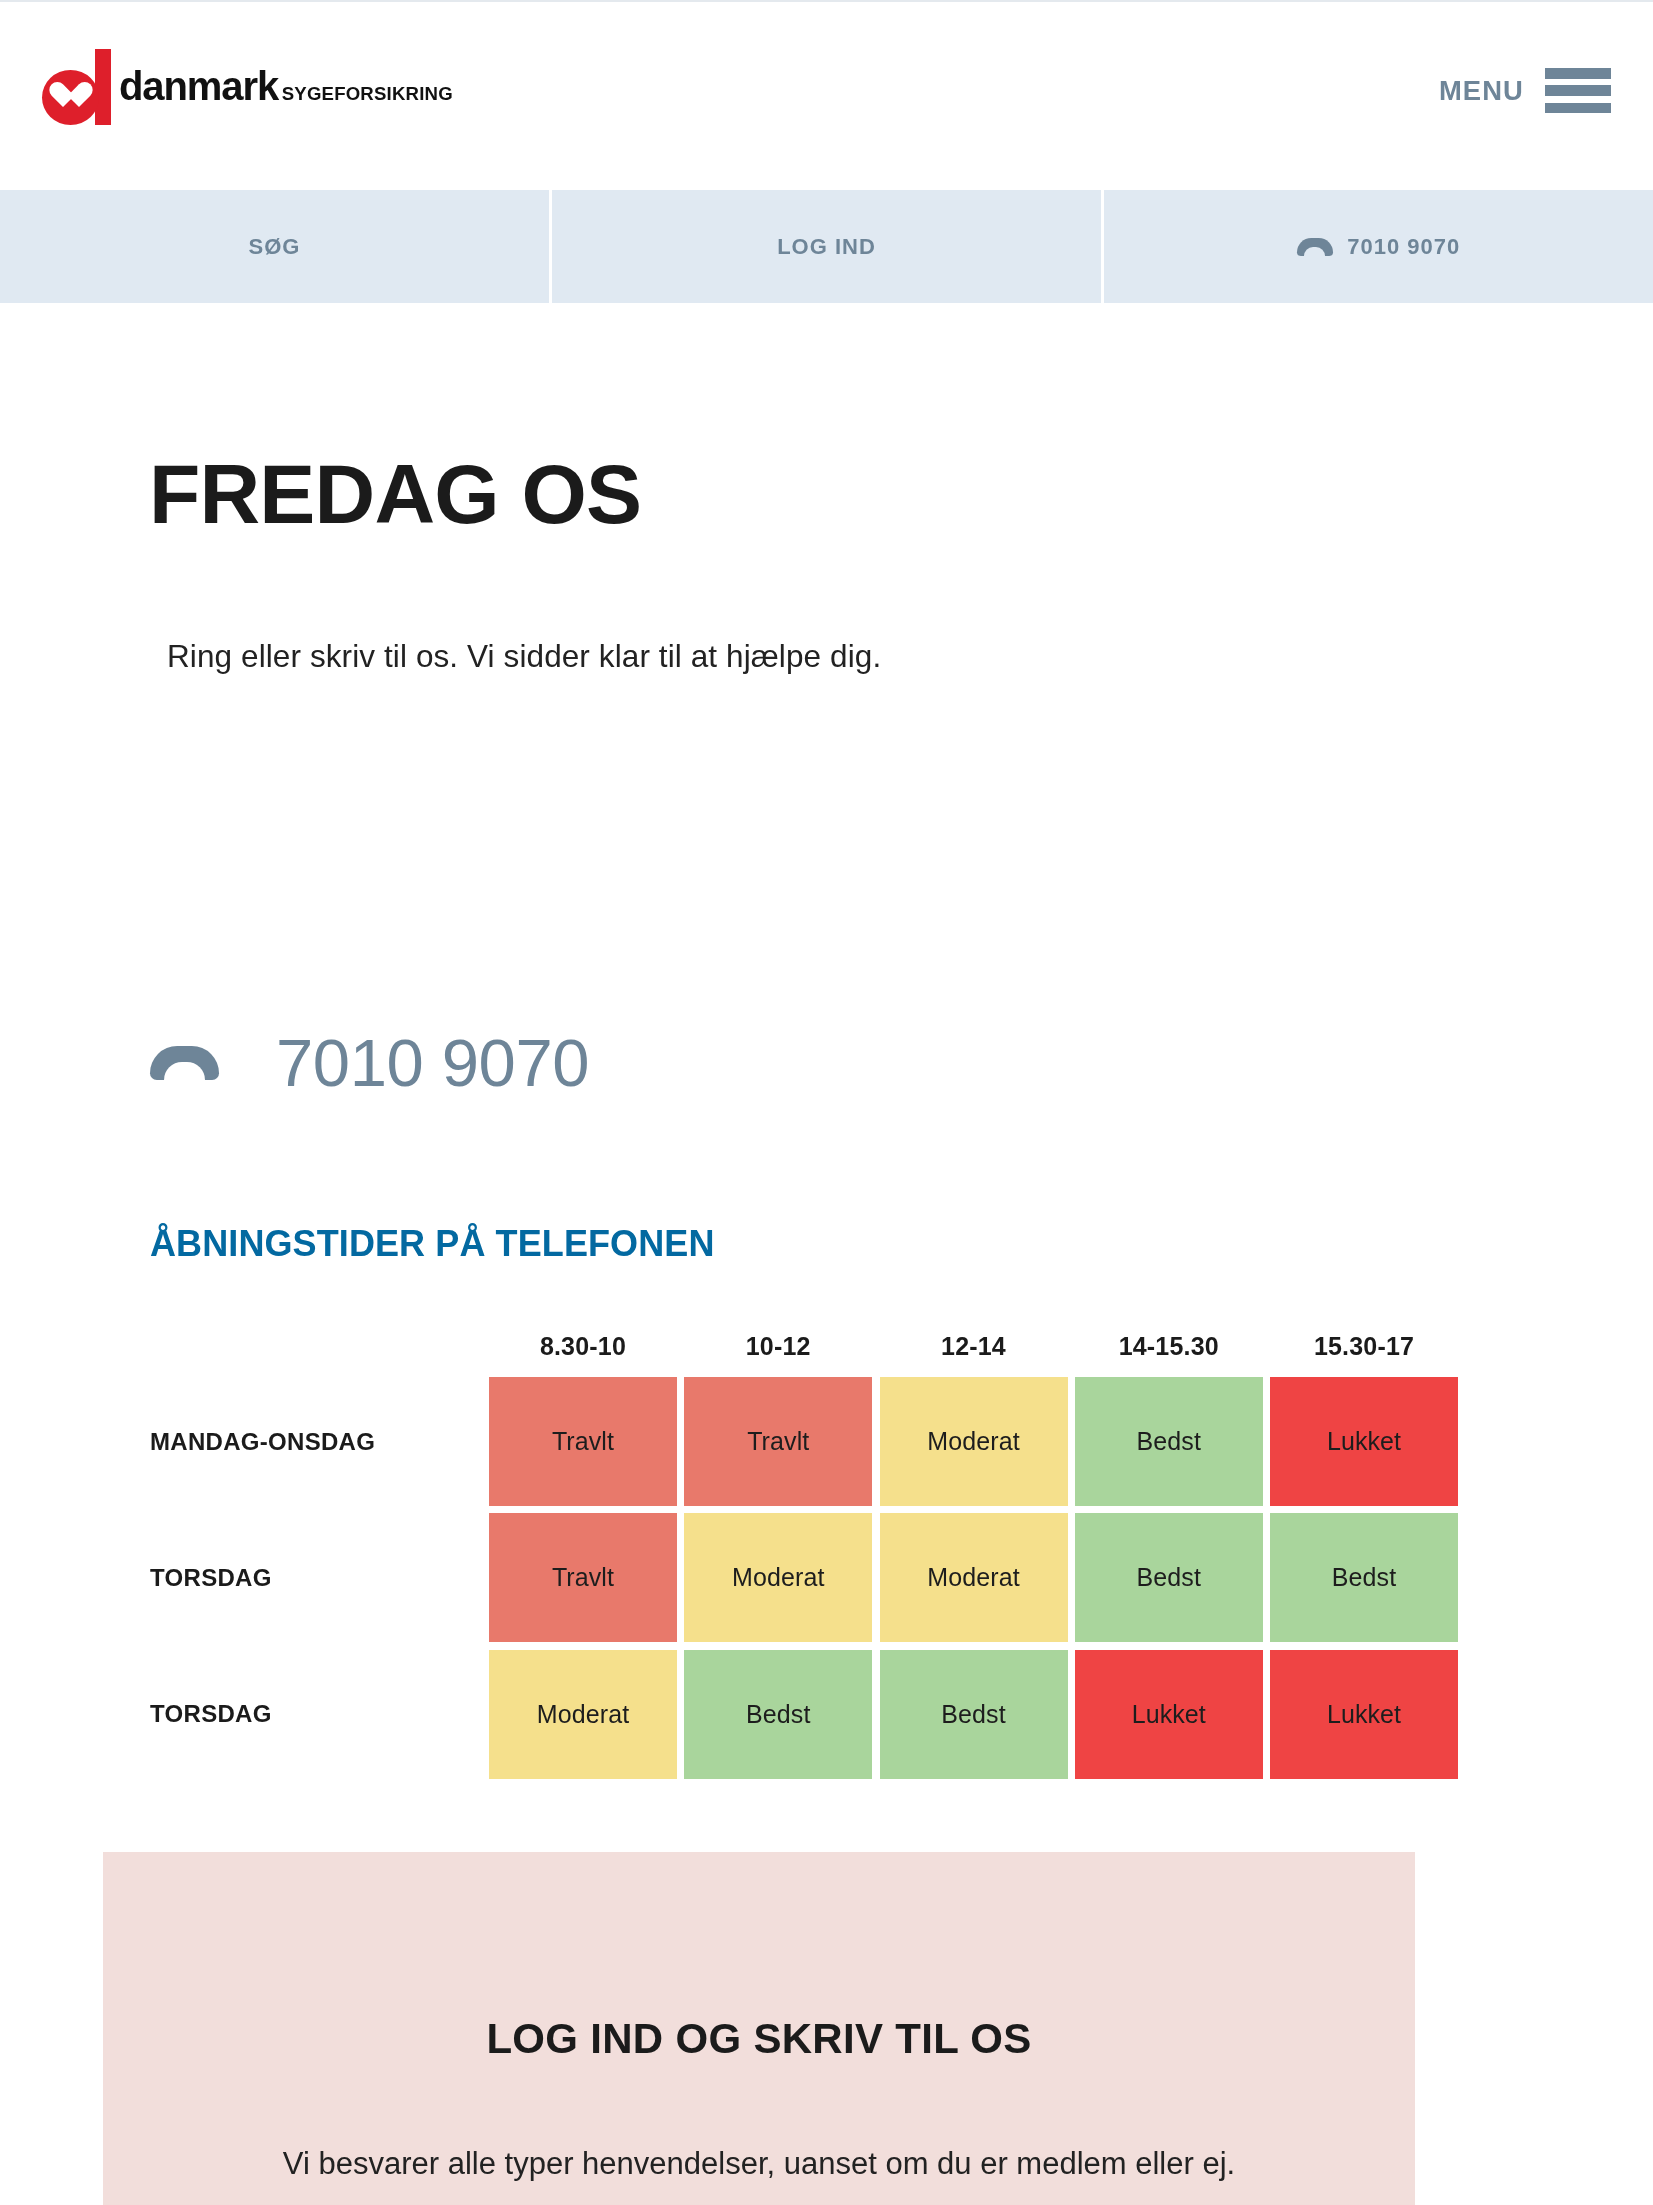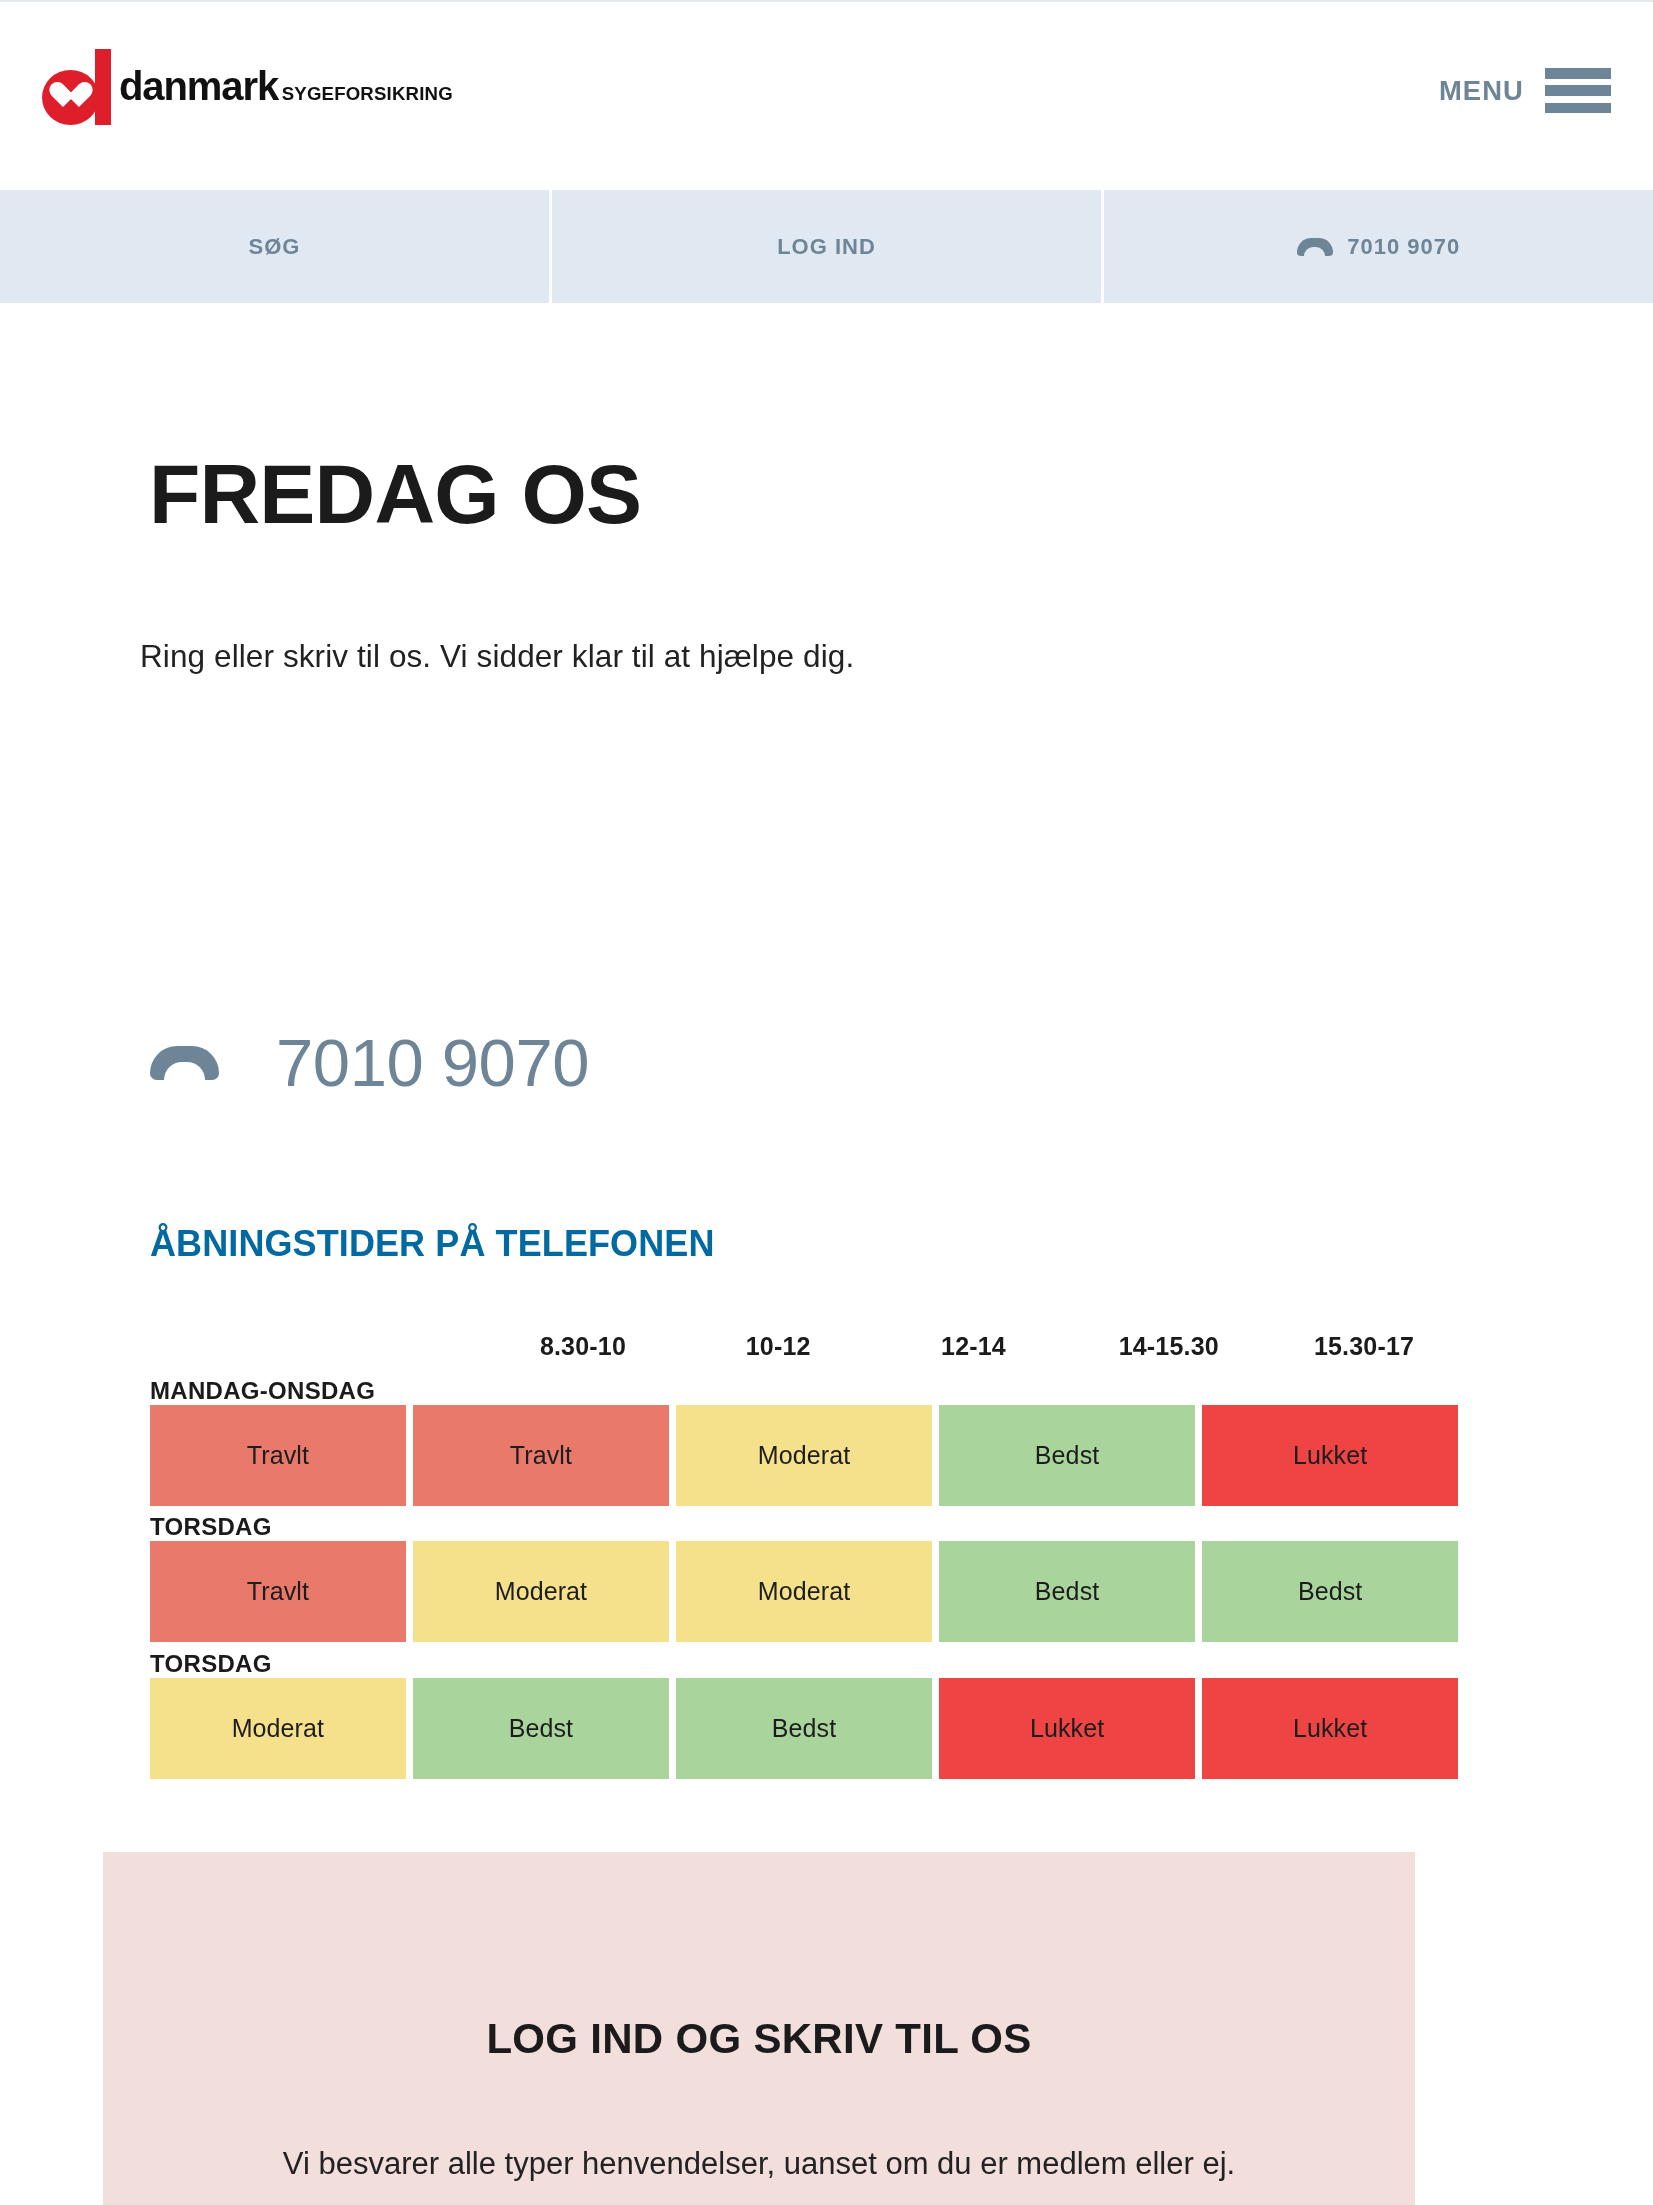--- a/index.html
+++ b/index.html
@@ -195,21 +195,21 @@
     top: 149px;
     font-size: 84px;
     font-weight: bold;
     color: #1b1b1b;
     letter-spacing: -0.8px;
     line-height: 1;
   }
 
   .intro {
     position: absolute;
-    left: 140px;
+    left: 167px;
     top: 335px;
     font-size: 31.5px;
     color: #222222;
     letter-spacing: 0.1px;
   }
 
   .phone-block {
     position: absolute;
     left: 150px;
     top: 726px;
@@ -286,21 +286,20 @@
     text-align: center;
     font-size: 25px;
     font-weight: bold;
     color: #1b1b1b;
     letter-spacing: 0.2px;
   }
   .sched-row {
     display: flex;
     height: 129px;
     margin-bottom: 7.3px;
-    flex-direction: column;
   }
   .cell {
     flex: 1 1 0;
     display: flex;
     align-items: center;
     justify-content: center;
     font-size: 25px;
     color: #1d1d1d;
     letter-spacing: 0.1px;
   }

